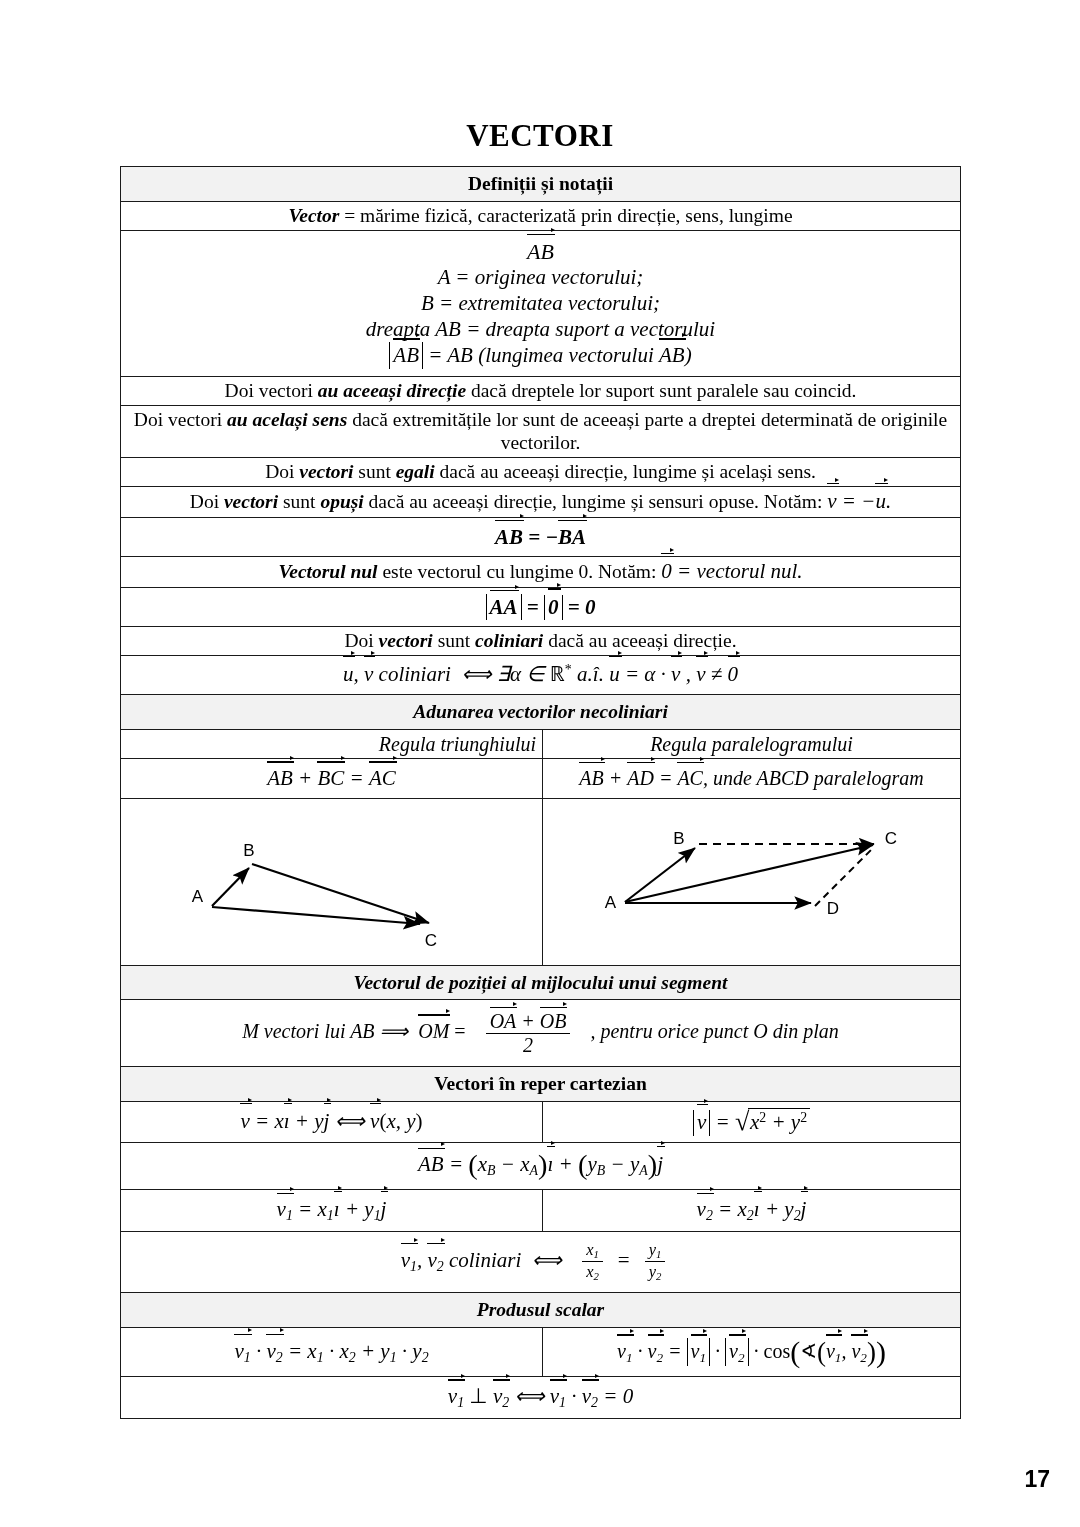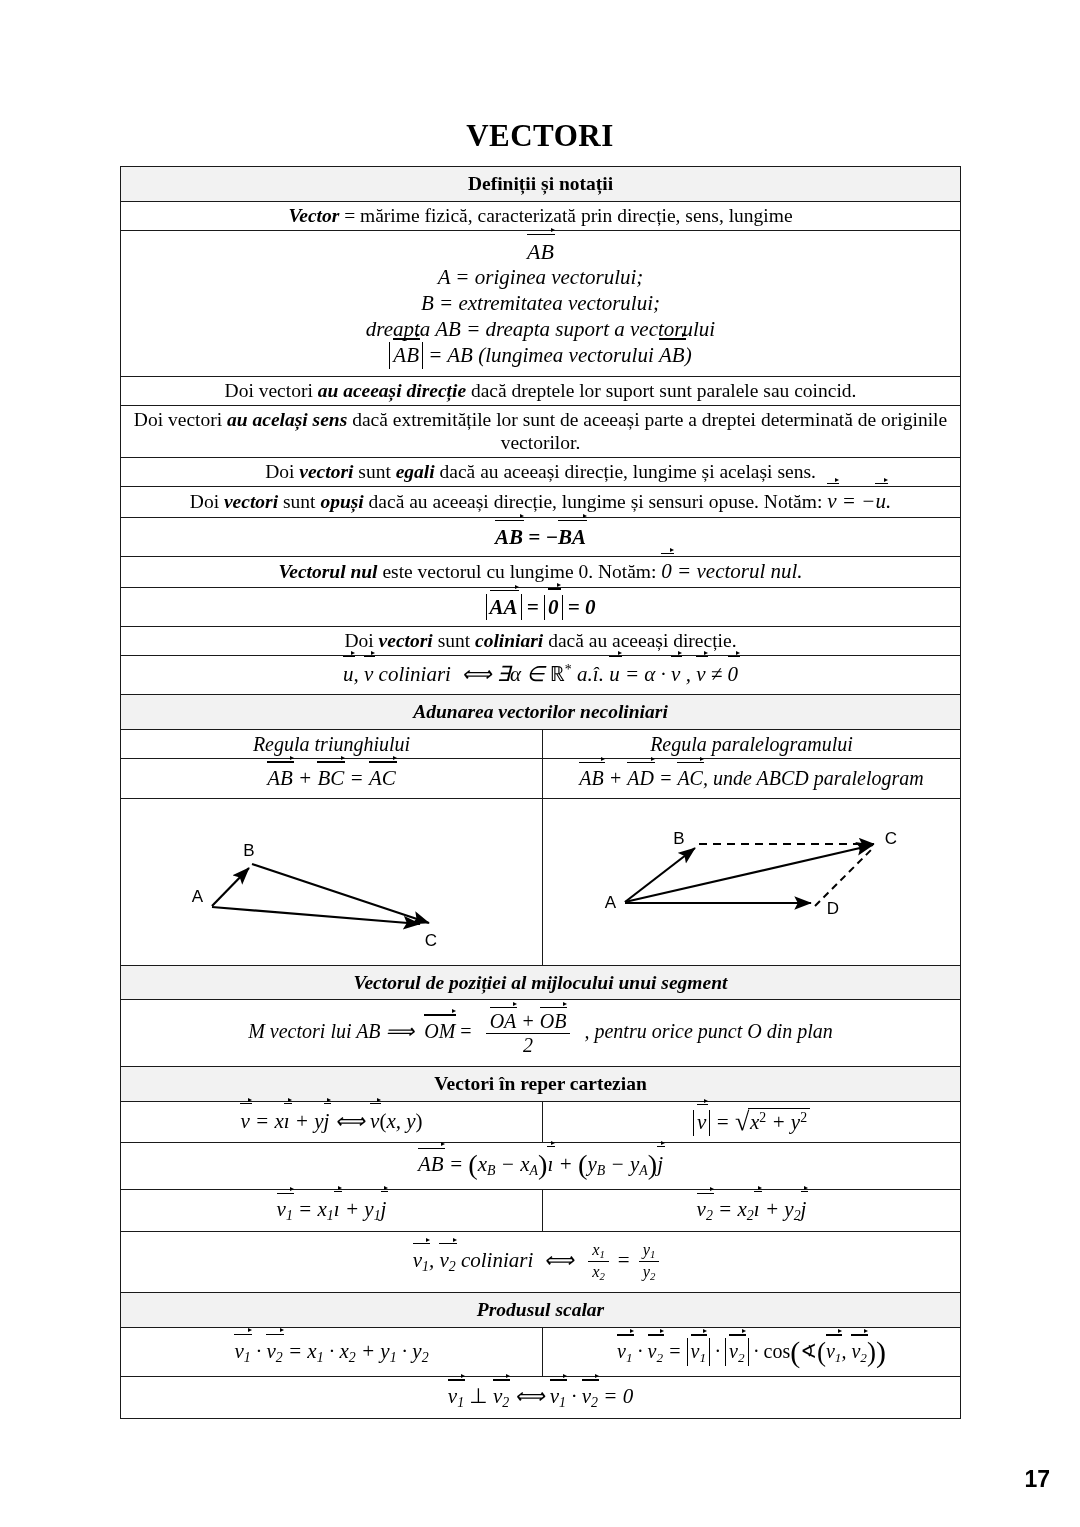--- a/index.html
+++ b/index.html
@@ -128,21 +128,21 @@
   }
 
   sub { font-size: 0.66em; vertical-align: -0.28em; font-style: italic; }
   sup { font-size: 0.66em; vertical-align: 0.5em; }
 
   .frac {
     display: inline-block;
     vertical-align: middle;
     text-align: center;
     line-height: 1.05;
-    margin: 0 9px;
+    margin: 0 15px;
   }
   .frac .num { display: block; padding: 0 4px 1px 4px; border-bottom: 1.4px solid #000; }
   .frac .den { display: block; padding-top: 1px; }
   .frac.sm { font-size: 0.78em; }
 
   .sqrt {
     display: inline-block;
     position: relative;
     padding-left: 13px;
   }
@@ -262,21 +262,21 @@
         <td colspan="2" class="mathrow">
           <span class="math"><span class="vecs">u</span>, <span class="vecs">v</span> coliniari &nbsp;⟺ ∃<span>α</span> ∈ <span style="font-style:normal">ℝ</span><sup style="font-style:normal">*</sup> a.î. <span class="vecs">u</span> = α · <span class="vecs">v</span> , <span class="vecs">v</span> ≠ <span class="vecs">0</span></span>
         </td>
       </tr>
 
       <tr>
         <td class="sec-head ital" colspan="2">Adunarea vectorilor necoliniari</td>
       </tr>
 
       <tr>
-        <td class="math" style="font-size:20px;">Regula triunghiului</td>
+        <td class="math" style="font-size:20px;text-align:right;">Regula triunghiului</td>
         <td class="math" style="font-size:20px;">Regula paralelogramului</td>
       </tr>
 
       <tr>
         <td class="mathrow">
           <span class="math"><span class="vec">AB</span> + <span class="vec">BC</span> = <span class="vec">AC</span></span>
         </td>
         <td class="mathrow">
           <span class="math" style="font-size:20px;"><span class="vec">AB</span> + <span class="vec">AD</span> = <span class="vec">AC</span>, unde ABCD paralelogram</span>
         </td>

